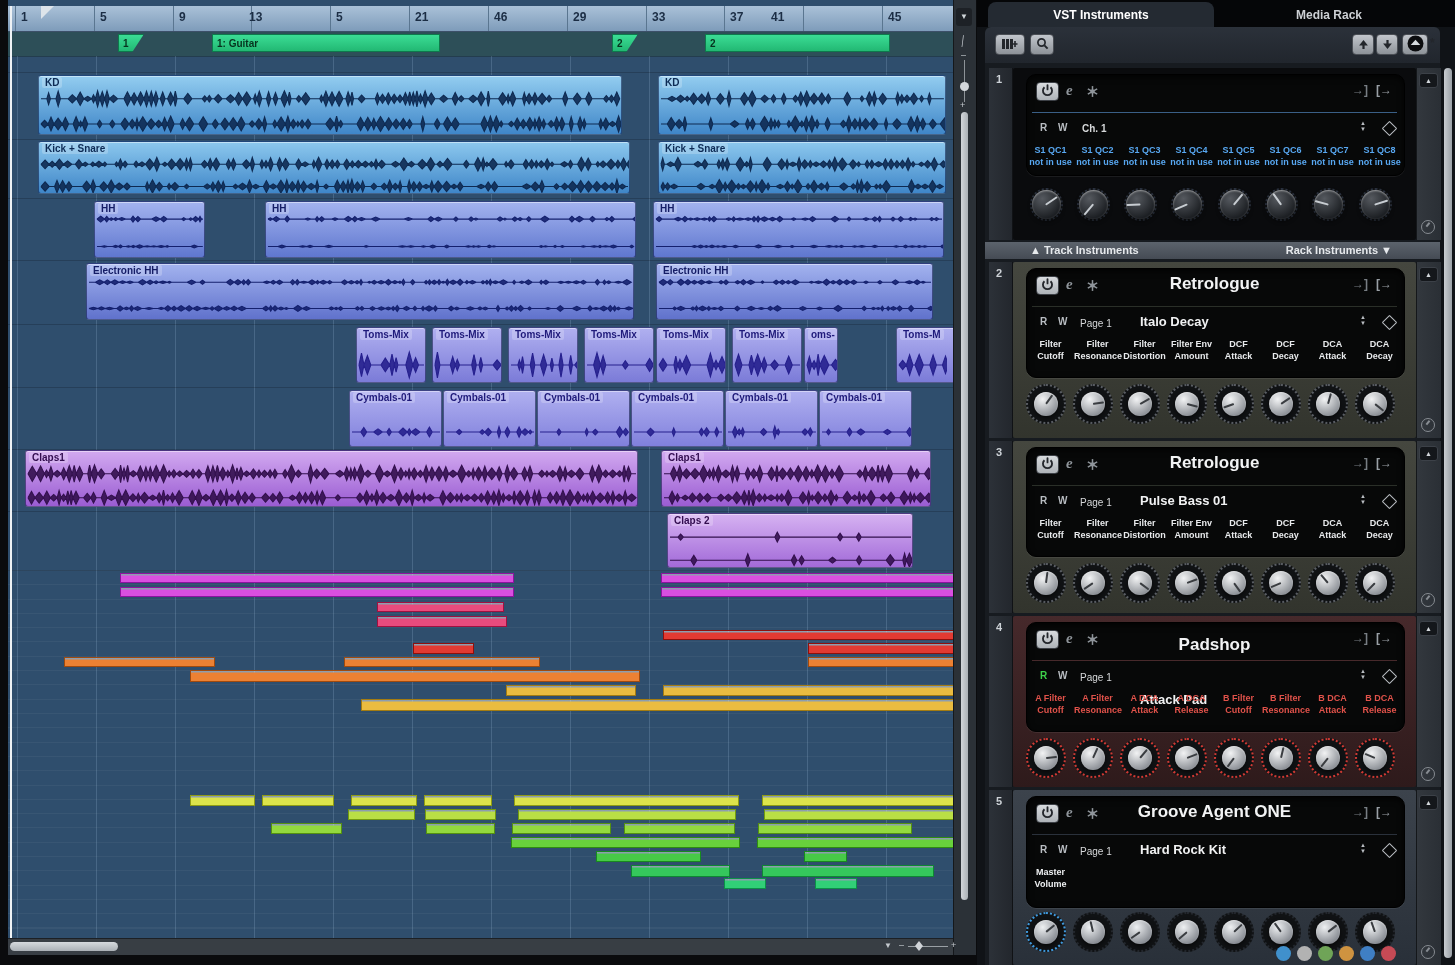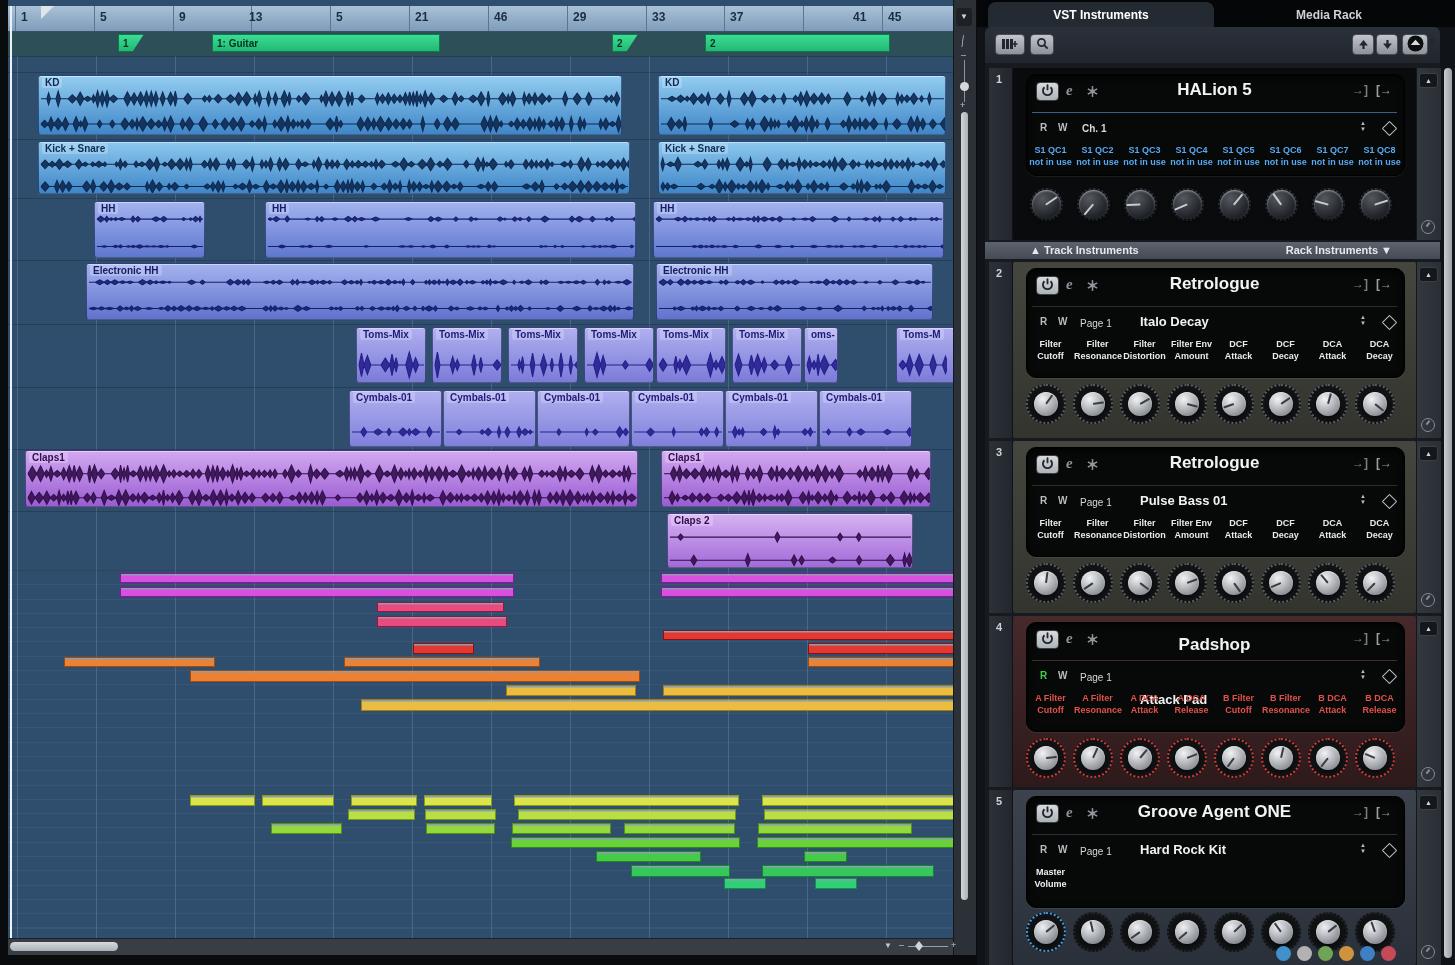--- a/index.html
+++ b/index.html
@@ -128,21 +128,21 @@
       <div class="ruler-num" style="left: 407px;">21</div>
       <div class="ruler-tick" style="left: 480px;"></div>
       <div class="ruler-num" style="left: 486px;">46</div>
       <div class="ruler-tick" style="left: 559px;"></div>
       <div class="ruler-num" style="left: 565px;">29</div>
       <div class="ruler-tick" style="left: 638px;"></div>
       <div class="ruler-num" style="left: 644px;">33</div>
       <div class="ruler-tick" style="left: 716px;"></div>
       <div class="ruler-num" style="left: 722px;">37</div>
       <div class="ruler-tick" style="left: 795px;"></div>
-      <div class="ruler-num" style="left: 845px;">41</div>
+      <div class="ruler-num" style="left: 763px;">41</div>
       <div class="ruler-tick" style="left: 874px;"></div>
       <div class="ruler-num" style="left: 880px;">45</div>
     </div>
   <div class="abs" id="cursor-wedge"></div>
   <div class="abs" id="arranger-lane">
       <div class="arr-item arr-flag" style="left: 110px; width: 26px;">1</div>
       <div class="arr-item" style="left: 204px; width: 228px;">1: Guitar</div>
       <div class="arr-item arr-flag" style="left: 604px; width: 26px;">2</div>
       <div class="arr-item" style="left: 697px; width: 185px;">2</div>
     </div>
@@ -419,21 +419,20 @@
       </svg></div>
     <div style="position: absolute; left: 1066px; top: 82px; color: rgb(143, 149, 155); font: italic bold 15px &quot;Liberation Serif&quot;, serif;">e</div>
     <div style="position: absolute; left: 1086px; top: 84px;"><svg width="13" height="13" viewBox="0 0 12 12">
         <g stroke="#8f959b" stroke-width="1.4">
           <line x1="6" y1="1" x2="6" y2="11"></line>
           <line x1="1.7" y1="3.5" x2="10.3" y2="8.5"></line>
           <line x1="1.7" y1="8.5" x2="10.3" y2="3.5"></line>
         </g>
         <circle cx="6" cy="6" r="2" fill="#8f959b"></circle>
       </svg></div>
-    <div class="unit-title" style="position: absolute; top: 80px;">HALion 5</div>
     <div style="position: absolute; left: 1352px; top: 83px; color: rgb(120, 126, 132); font-size: 12px; font-weight: bold;">→]</div>
     <div style="position: absolute; left: 1376px; top: 83px; color: rgb(154, 160, 166); font-size: 12px; font-weight: bold;">[→</div>
     <div class="unit-sep" style="position: absolute; top: 112px; background: rgb(58, 95, 134);"></div>
     <div class="rw" style="position: absolute; left: 1040px; top: 122px;">R</div>
     <div class="rw" style="position: absolute; left: 1058px; top: 122px;">W</div>
     <div class="pgtext" style="position: absolute; left: 1082px; top: 123px; font-weight: bold;">Ch. 1</div>
     <div class="spinner" style="position: absolute; left: 1360px; top: 120px;">▲<br>▼</div>
     <div class="diamond-ic" style="position: absolute; left: 1384px; top: 123px;"></div>
     <div class="param" style="position: absolute; left: 1027px; top: 144px; color: rgb(88, 168, 242);">S1 QC1<br>not in use</div>
     <div class="param" style="position: absolute; left: 1074px; top: 144px; color: rgb(88, 168, 242);">S1 QC2<br>not in use</div>

